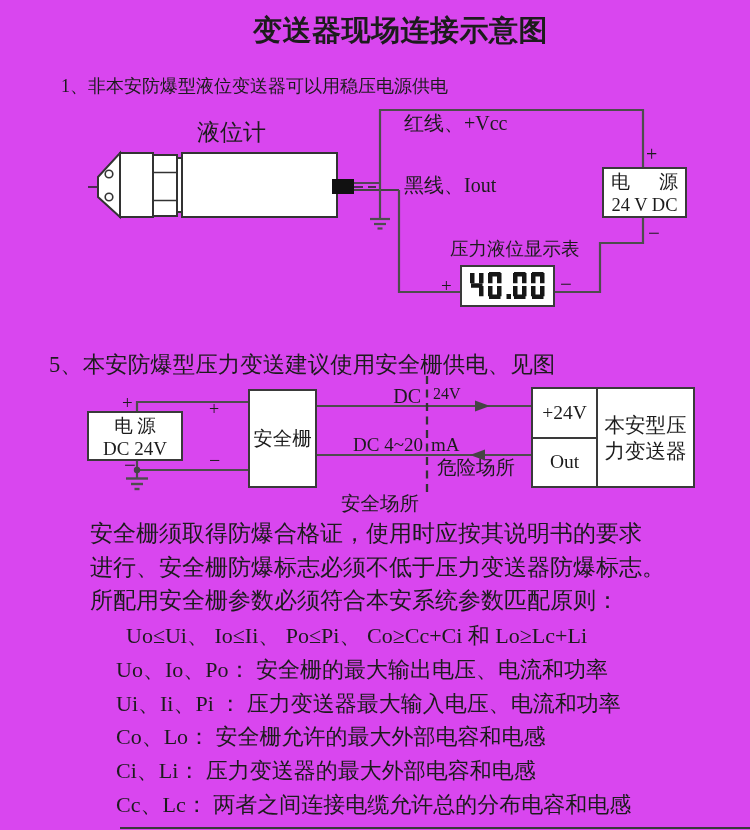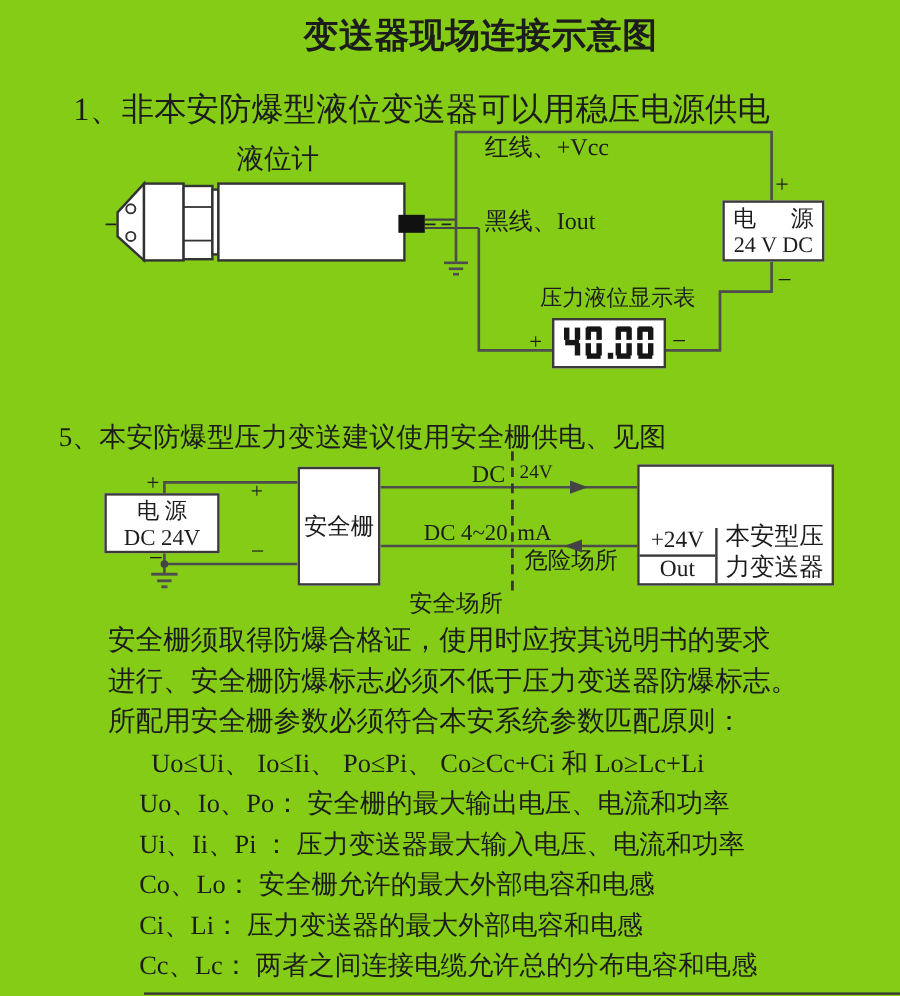--- a/index.html
+++ b/index.html
@@ -1,20 +1,20 @@
 <!DOCTYPE html>
 <html><head>
 <meta charset="utf-8">
 <style>
   html,body{margin:0;padding:0;background:#fff;}
-  #page{position:relative;width:750px;height:830px;background:#84cc16;overflow:hidden;
+  #page{position:relative;width:750px;height:830px;background:#d946ef;overflow:hidden;
         font-family:"Liberation Serif","DejaVu Serif",serif;color:#1c1c1c;}
   .t{position:absolute;white-space:nowrap;line-height:1.16;}
   .sans{font-family:"Liberation Sans","DejaVu Sans",sans-serif;}
-  .box{position:absolute;background:#fff;border:2px solid #3a3a3a;box-sizing:border-box;z-index:2;align-items:flex-end;}
+  .box{position:absolute;background:#fff;border:2px solid #3a3a3a;box-sizing:border-box;z-index:2;}
   svg{position:absolute;left:0;top:0;}
   #wires{z-index:1;}
   #display-svg{z-index:3;}
   .cc{display:flex;align-items:center;justify-content:center;}
   .col{display:flex;flex-direction:column;align-items:center;justify-content:center;}
   .p1row{display:flex;justify-content:space-between;padding:0 7px;font-size:19px;}
   .trans{display:flex;}
   .trans-left{width:65px;border-right:2px solid #3a3a3a;display:flex;flex-direction:column;box-sizing:border-box;}
   .trans-cell{flex:1;display:flex;align-items:center;justify-content:center;font-size:19.5px;}
   .trans-cell.top{border-bottom:2px solid #3a3a3a;}
@@ -69,21 +69,21 @@
       <line x1="317" y1="406" x2="531" y2="406"></line>
       <line x1="317" y1="455" x2="531" y2="455"></line>
       <line x1="427" y1="376" x2="427" y2="497" stroke="#333" stroke-width="2.3" stroke-dasharray="8 5.5"></line>
     </g>
     <circle cx="137" cy="470" r="3.2" fill="#444"></circle>
     <polygon points="490,406 475,400.5 475,411.5" fill="#444"></polygon>
     <polygon points="470,455 485,449.5 485,460.5" fill="#444"></polygon>
   </svg>
 
   <div class="t sans" style="left:253px;top:14px;font-size:29px;font-weight:700;letter-spacing:0.5px;">变送器现场连接示意图</div>
-  <div class="t" style="left:61px;top:76px;font-size:27px;">1、非本安防爆型液位变送器可以用稳压电源供电</div>
+  <div class="t" style="left:61px;top:76px;font-size:18px;">1、非本安防爆型液位变送器可以用稳压电源供电</div>
 
   <div class="t" style="left:197px;top:120px;font-size:23px;">液位计</div>
   <div class="t" style="left:404px;top:112px;font-size:20px;">红线、+Vcc</div>
   <div class="t" style="left:404px;top:174px;font-size:20px;">黑线、Iout</div>
 
   <div class="box col" style="left:602px;top:167px;width:85px;height:51px;">
     <div class="p1row" style="width:100%;box-sizing:border-box;">
       <span>电</span>
       <span>源</span>
     </div>

